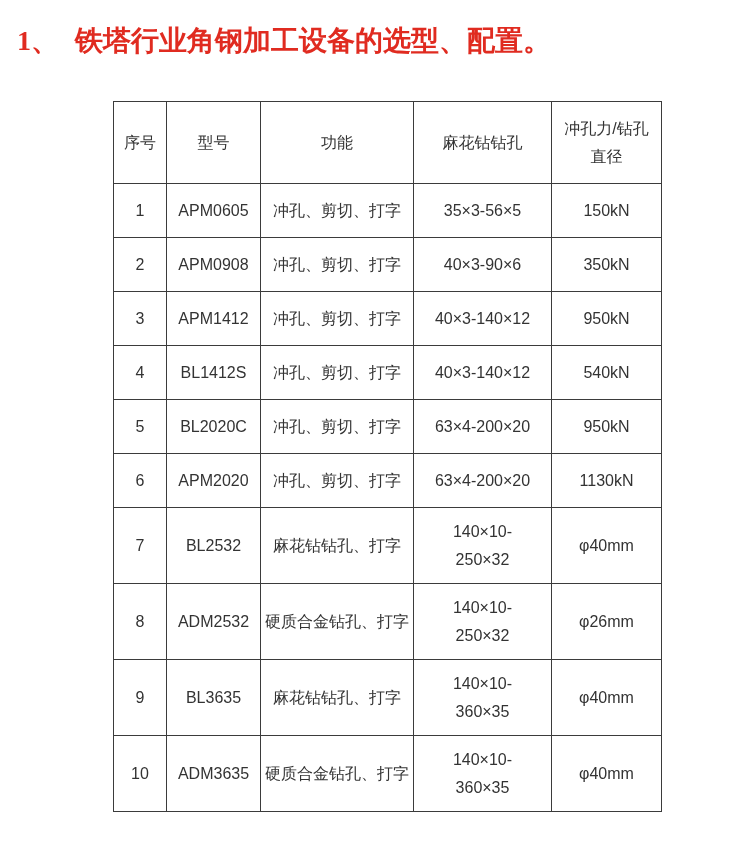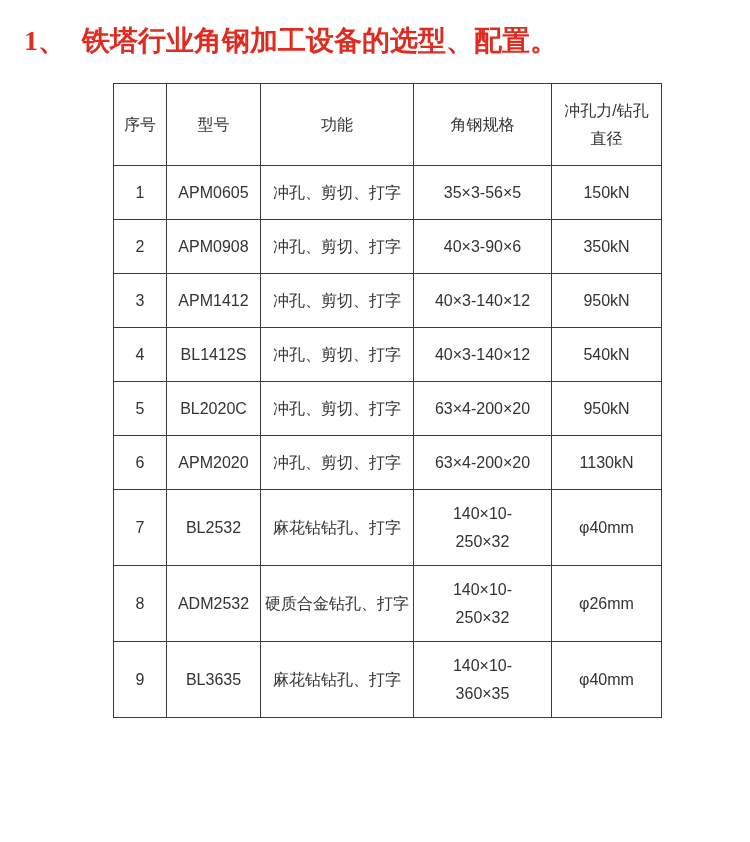--- a/index.html
+++ b/index.html
@@ -9,36 +9,36 @@
   }
   body {
     position: relative;
     width: 750px;
     height: 842px;
     font-family: "Liberation Sans", sans-serif;
     overflow: hidden;
   }
   .page-title {
     position: absolute;
-    left: 24px;
+    left: 17px;
     top: 26px;
     font-size: 28px;
     font-weight: bold;
     color: var(--title-color, #e02b20);
     white-space: nowrap;
     line-height: 1.1;
   }
   .page-title .num {
     font-family: "Liberation Serif", serif;
     margin-right: 16px;
   }
   table.doc-table {
     position: absolute;
     left: 113px;
-    top: 83px;
+    top: 101px;
     border-collapse: collapse;
     table-layout: fixed;
   }
   table.doc-table th,
   table.doc-table td {
     border: 1.5px solid var(--border-color, #3b3b3b);
     text-align: center;
     vertical-align: middle;
     font-size: 16px;
     font-weight: normal;
@@ -66,21 +66,21 @@
     <col style="width:94px">
     <col style="width:153px">
     <col style="width:138px">
     <col style="width:110px">
   </colgroup>
   <thead>
     <tr class="head-row">
       <th>序号</th>
       <th>型号</th>
       <th>功能</th>
-      <th>角钢规格</th>
+      <th>麻花钻钻孔</th>
       <th>冲孔力/钻孔
 直径</th>
     </tr>
   </thead>
   <tbody>
     <tr class="row-small">
       <td>1</td>
       <td>APM0605</td>
       <td>冲孔、剪切、打字</td>
       <td>35×3-56×5</td>
@@ -138,14 +138,22 @@
       <td>φ26mm</td>
     </tr>
     <tr class="row-tall">
       <td>9</td>
       <td>BL3635</td>
       <td>麻花钻钻孔、打字</td>
       <td>140×10-
 360×35</td>
       <td>φ40mm</td>
     </tr>
+    <tr class="row-tall">
+      <td>10</td>
+      <td>ADM3635</td>
+      <td>硬质合金钻孔、打字</td>
+      <td>140×10-
+360×35</td>
+      <td>φ40mm</td>
+    </tr>
   </tbody>
 </table>
 
 </body></html>

